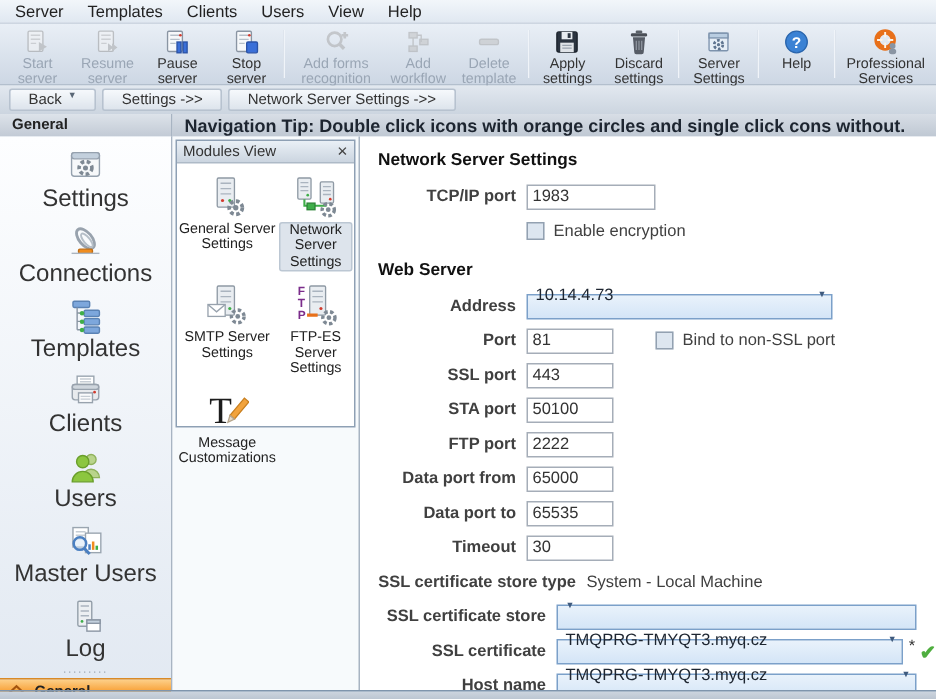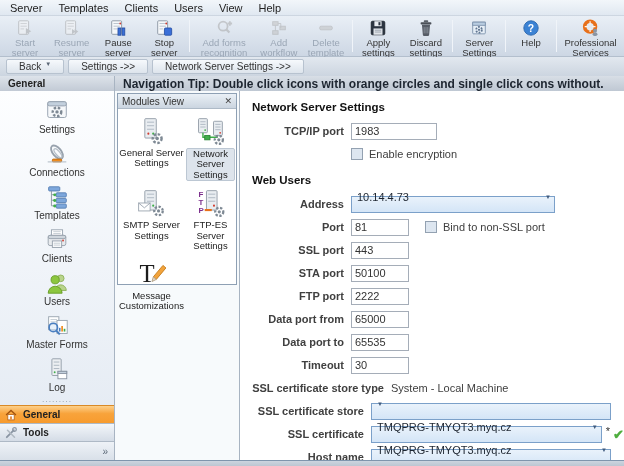--- a/index.html
+++ b/index.html
@@ -28,21 +28,21 @@
   .headerrow { height:15px; display:flex; flex:0 0 auto; }
   .sidebar-header { width:115px; background:linear-gradient(#dde3ea,#c2cad5); font-size:10px; font-weight:bold; color:#222; padding-left:8px; display:flex; align-items:center; border-right:1px solid #a8b4c2; }
   .tipbar { flex:1; background:linear-gradient(#d8dee6,#bfc8d3); font-size:12px; font-weight:bold; color:#1d2530; padding-left:8px; display:flex; align-items:center; }
 
   
   .content { flex:1; display:flex; min-height:0; }
 
   
   .sidebar { width:115px; flex:0 0 auto; border-right:1px solid #a8b4c2; background:linear-gradient(180deg,#fdfeff,#e2e9f2); display:flex; flex-direction:column; }
   .side-items { flex:1; display:flex; flex-direction:column; padding-top:4px; }
-  .side-item { display:flex; flex-direction:column; align-items:center; padding:2px 0 3px 0; font-size:10px; color:#333; }
+  .side-item { display:flex; flex-direction:column; align-items:center; padding:2px 0 3px 0; font-size:16px; color:#333; }
   .side-item .sicon { height:27px; display:flex; align-items:center; }
   .side-splitter { height:7px; display:flex; align-items:center; justify-content:center; color:#8d99a7; font-size:7px; letter-spacing:1px; }
   .side-foot { flex:0 0 auto; }
   .foot-row { height:18px; display:flex; align-items:center; gap:5px; padding-left:4px; font-size:10px; font-weight:bold; color:#222; border-top:1px solid #aeb9c6; background:linear-gradient(#f3f6fa,#d4dce6); }
   .foot-row.active { background:linear-gradient(#fdd08a,#f8a33b 45%,#f79b2e); border-top:1px solid #d98a27; }
   .foot-bottom { height:19px; border-top:1px solid #aeb9c6; background:linear-gradient(#eef2f7,#d9e0e9); display:flex; align-items:center; justify-content:flex-end; padding-right:6px; color:#5a6776; font-size:10px; }
 
   
   .modules-col { width:125px; flex:0 0 auto; border-right:1px solid #a8b4c2; background:#f7fafc; display:flex; flex-direction:column; }
   .modules-panel { margin:2px; border:1px solid #8ea0b4; background:#fff; height:192px; display:flex; flex-direction:column; }
@@ -57,21 +57,21 @@
   .form { flex:1; background:#fff; padding:8px 0 0 12px; font-size:11px; color:#404040; overflow:hidden; }
   .fsection { font-weight:bold; color:#111; font-size:11.5px; margin:2px 0 9px 0; }
   .fsection.web { margin-top:11px; }
   .frow { display:flex; align-items:center; margin-bottom:5px; height:18px; }
   .flabel { width:92px; flex:0 0 auto; text-align:right; margin-right:7px;font-weight:bold; }
   .finput { width:58px; height:17px; border:1px solid #a5adb8; font:11px "Liberation Sans",sans-serif; padding:0 3px; color:#333; background:#fff; }
   .fcombo { width:204px; height:17px; border:1px solid #7ba0c9; background:linear-gradient(#e9f2fb,#d4e5f7); display:flex; align-items:center; justify-content:space-between; padding:0 3px 14px 5px; color:#1d2530; }
   .fcombo .combo-arrow { font-size:6px; color:#3f5a7d; }
   .fcheckbox { width:12px; height:12px; border:1px solid #93a1b1; background:#dde6f0; flex:0 0 auto; }
   .chk-label { margin-left:6px; }
-  .chk-gap { margin-left:16px; display:flex; }
+  .chk-gap { margin-left:28px; display:flex; }
   .static-val { color:#404040; }
   .cert-extra { display:flex; align-items:center; margin-left:4px; gap:3px; }
   .asterisk { font-size:11px; color:#333; position:relative; top:-3px; }
   .valid-check { color:#4fae3f; font-size:13px; font-weight:bold; }
 
   
   .bottombar { height:6px; flex:0 0 auto; border-top:1px solid #7f95ad; background:linear-gradient(#cdd5df,#bcc6d2); }
 
   svg { display:block; }
 </style>
@@ -316,21 +316,21 @@
                 <rect x="5" y="4" width="11" height="14" fill="#fff" stroke="#9aa5b0"></rect>
                 <path d="M7 7h7M7 9.5h7M7 12h5" stroke="#c6cdd4"></path>
                 <rect x="14" y="8" width="11" height="14" fill="#fff" stroke="#9aa5b0"></rect>
                 <rect x="16" y="16" width="1.8" height="4" fill="#4a7fc1"></rect>
                 <rect x="18.6" y="14" width="1.8" height="6" fill="#f08c1e"></rect>
                 <rect x="21.2" y="17" width="1.8" height="3" fill="#3fae49"></rect>
                 <circle cx="10" cy="15.5" r="4.5" fill="rgba(210,228,246,.5)" stroke="#4a7fc1" stroke-width="1.8"></circle>
                 <path d="M13.2 19 L17 23" stroke="#4a7fc1" stroke-width="2.2"></path>
               </svg>
           </span>
-          <span>Master Forms</span>
+          <span>Master Users</span>
         </div>
         <div class="side-item">
           <span class="sicon">
             <svg width="26" height="26" viewBox="0 0 28 28">
                 <rect x="8.5" y="3" width="10" height="18" rx="1" fill="#eceff2" stroke="#939ea9"></rect>
                 <path d="M10.5 6.5h6M10.5 10h6M10.5 13.5h6" stroke="#aab4bf"></path>
                 <circle cx="16" cy="17.5" r="1" fill="#d23b2e"></circle>
                 <circle cx="11.5" cy="17.5" r="1" fill="#3fae49"></circle>
                 <rect x="15" y="16.5" width="9.5" height="8" fill="#fff" stroke="#8a95a3"></rect>
                 <rect x="15" y="16.5" width="9.5" height="2.4" fill="#c3d0dd" stroke="#8a95a3"></rect>
@@ -457,21 +457,21 @@
         <span class="flabel">TCP/IP port</span>
         <input class="finput" style="width: 86px;" value="1983">
       </div>
 
       <div class="frow">
         <span class="flabel"></span>
         <span class="fcheckbox"></span>
         <span class="chk-label">Enable encryption</span>
       </div>
 
-      <div class="fsection web">Web Users</div>
+      <div class="fsection web">Web Server</div>
 
       <div class="frow">
         <span class="flabel">Address</span>
         <div class="fcombo">
           <span>10.14.4.73</span>
           <span class="combo-arrow">▼</span>
         </div>
       </div>
 
       <div class="frow">

